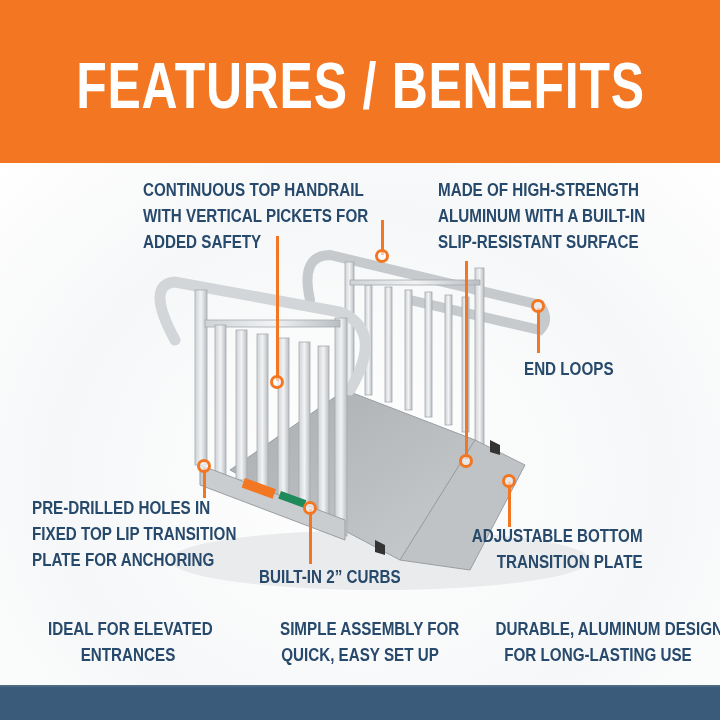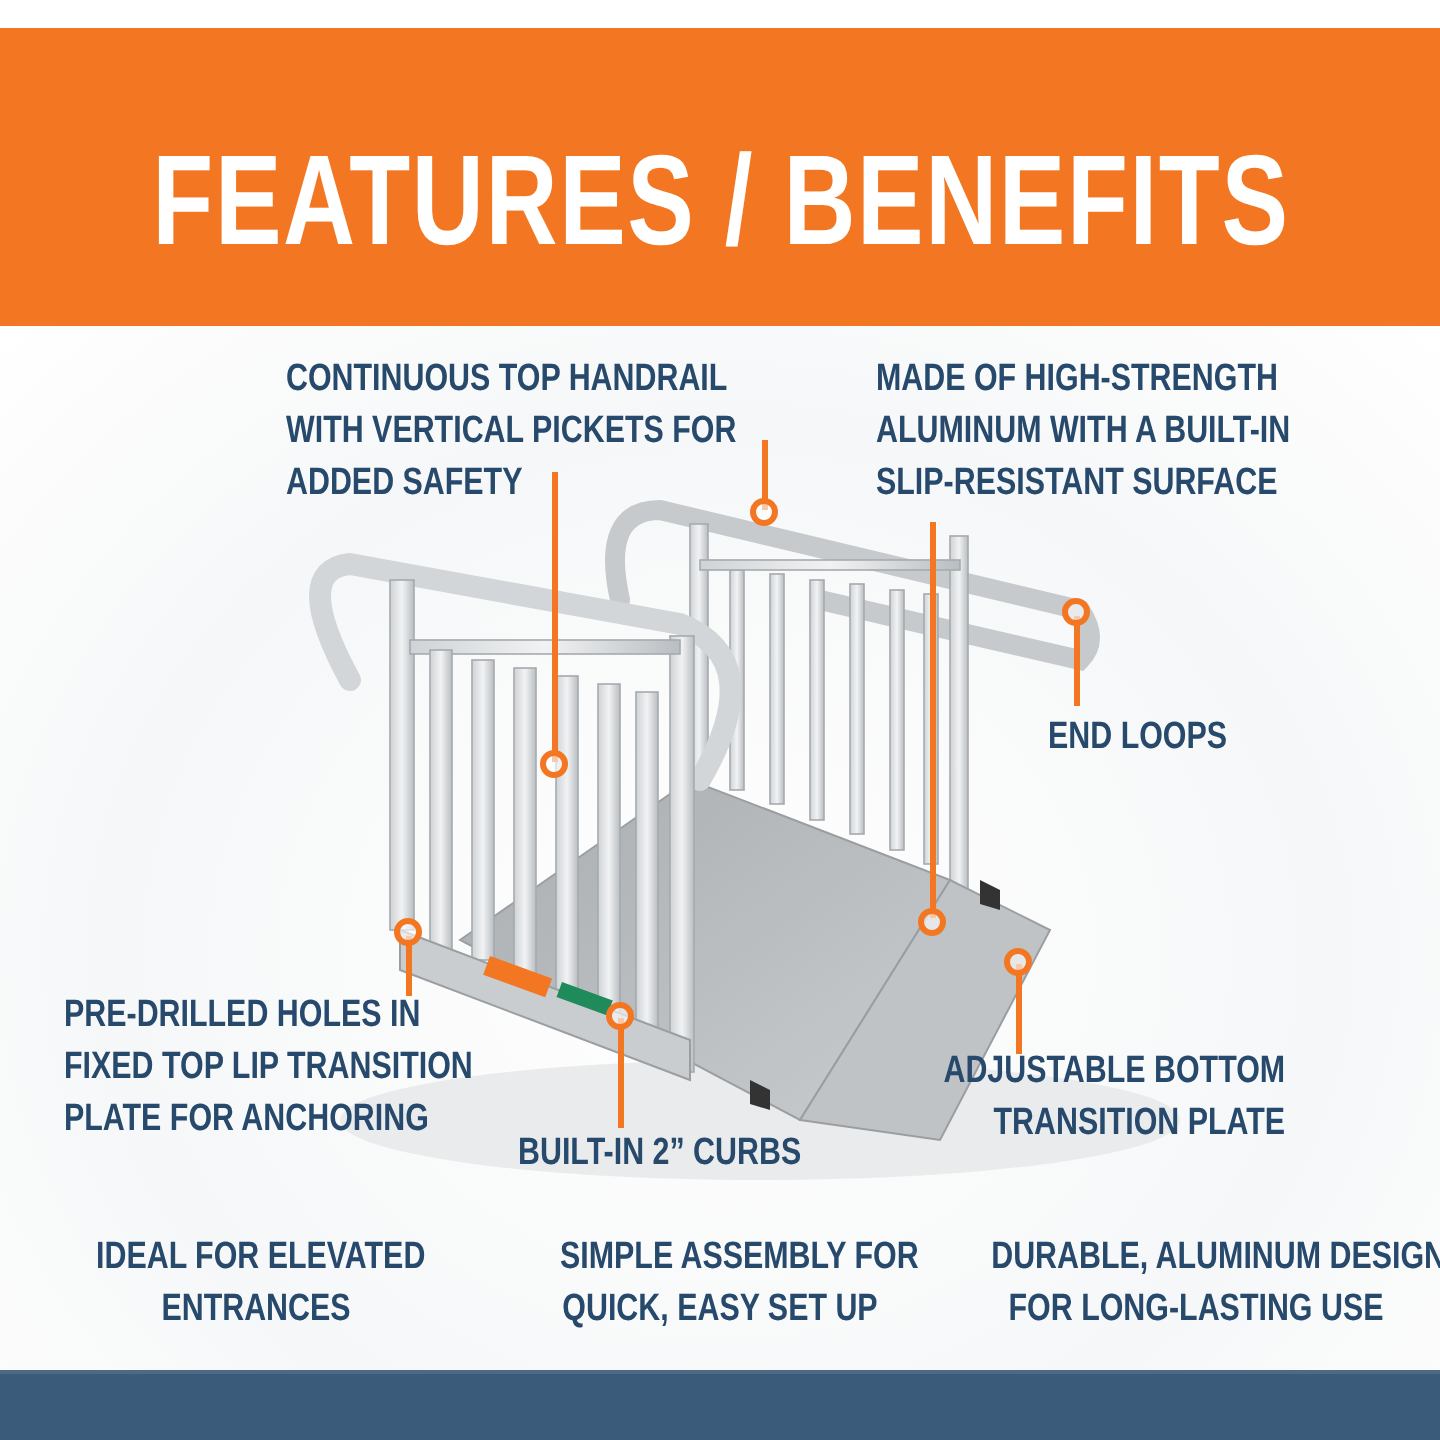--- a/index.html
+++ b/index.html
@@ -1,21 +1,21 @@
 <!DOCTYPE html>
 <html><head>
 <meta charset="utf-8">
 <style>
   * { margin:0; padding:0; box-sizing:border-box; }
   html, body { width:720px; height:720px; overflow:hidden; background:#ffffff; }
   body { position:relative; font-family:"Liberation Sans", "DejaVu Sans", sans-serif; }
   .header {
     position:absolute; left:0; top:0; width:720px; height:163px;
     background:#f37722;
-    display:flex; align-items:center; justify-content:center;margin-top:14px;
+    display:flex; align-items:center; justify-content:center;
   }
   .header-title {
     color:#ffffff; font-weight:700; font-size:64px; letter-spacing:1px;
     font-family:"Liberation Sans Narrow","Liberation Sans", sans-serif;
     transform:scaleX(0.78); transform-origin:center; white-space:nowrap;
     margin-top:8px;
   }
   .main {
     position:absolute; left:0; top:163px; width:720px; height:522px;
     background:radial-gradient(ellipse at 50% 60%, #ffffff 0%, #f6f7f8 60%, #ffffff 100%);

